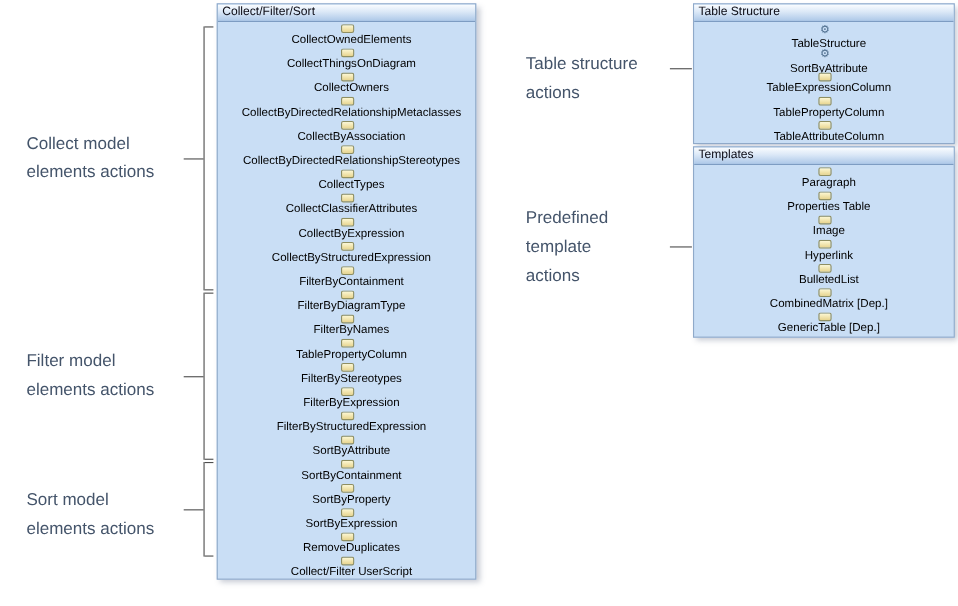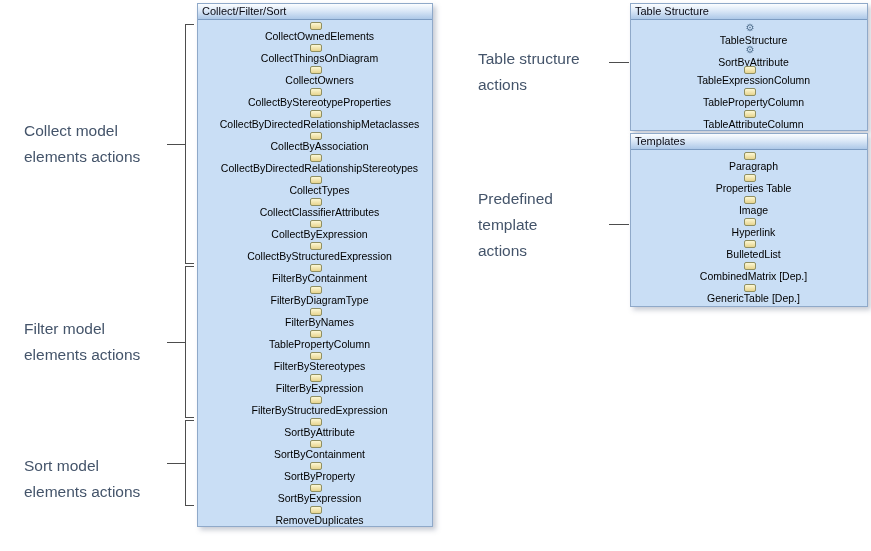--- a/index.html
+++ b/index.html
@@ -114,21 +114,21 @@
 <div id="canvas">
 
   <div class="annotation" style="left:24px; top:118px;">
     <div>Collect model</div>
     <div>elements actions</div>
   </div>
   <div class="annotation" style="left:24px; top:316px;">
     <div>Filter model</div>
     <div>elements actions</div>
   </div>
-  <div class="annotation" style="left:24px; top:453px;">
+  <div class="annotation" style="left:24px; top:442px;">
     <div>Sort model</div>
     <div>elements actions</div>
   </div>
 
   <div class="annotation" style="left:478px; top:46px;">
     <div>Table structure</div>
     <div>actions</div>
   </div>
   <div class="annotation" style="left:478px; top:186px;">
     <div>Predefined</div>
@@ -163,25 +163,20 @@
           <span class="label">CollectThingsOnDiagram</span>
 
         </div>
 
         <div class="row">
           <span class="icon-brick"></span>
           <span class="label">CollectOwners</span>
 
         </div>
 
-        <div class="row">
-          <span class="icon-brick"></span>
-          <span class="label">CollectByStereotypeProperties</span>
-
-        </div>
 
         <div class="row">
           <span class="icon-brick"></span>
           <span class="label">CollectByDirectedRelationshipMetaclasses</span>
 
         </div>
 
         <div class="row">
           <span class="icon-brick"></span>
           <span class="label">CollectByAssociation</span>

